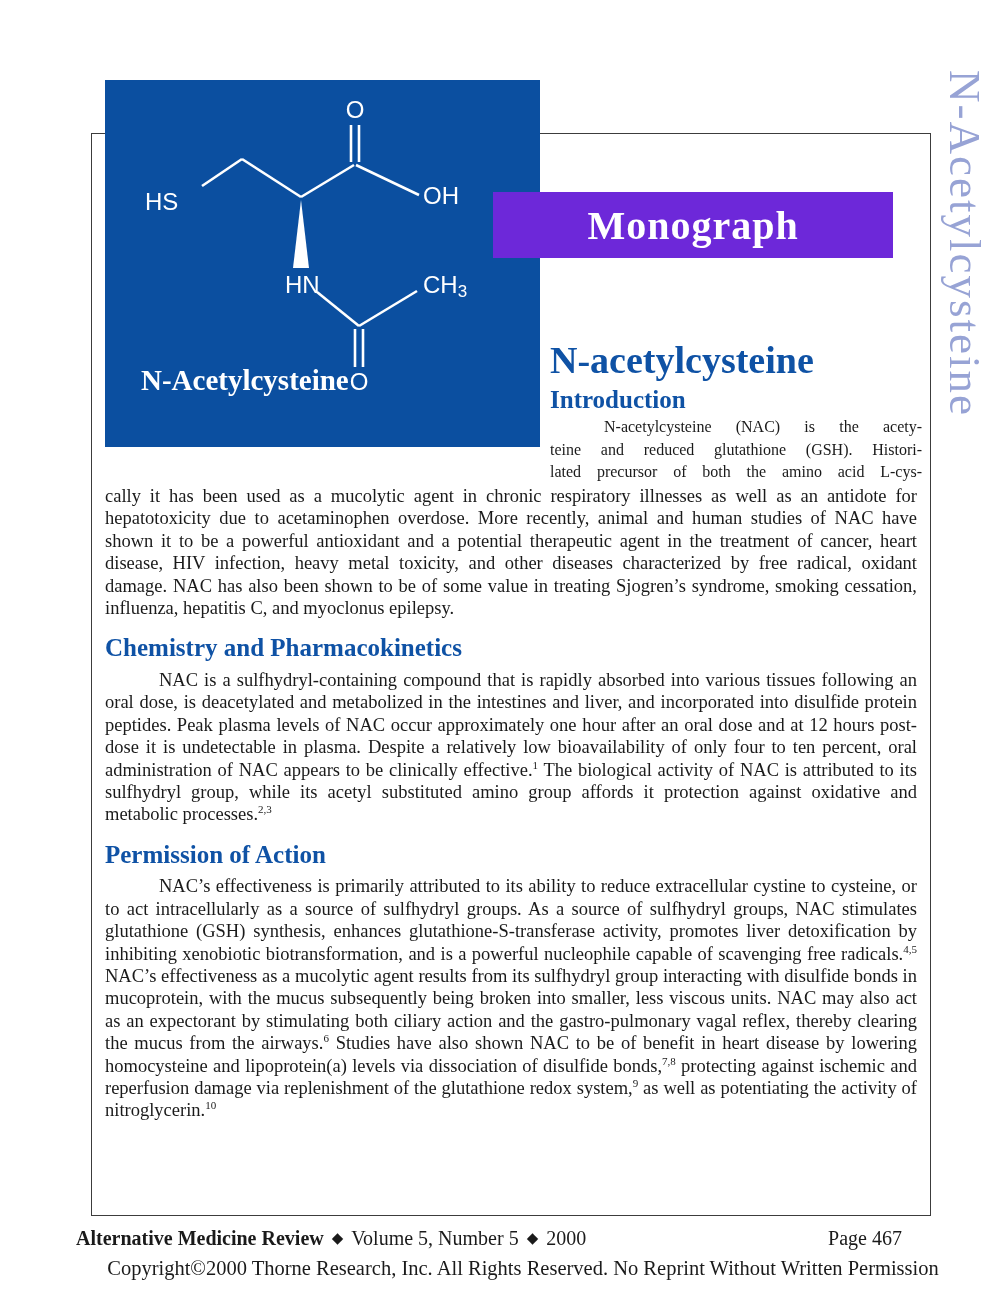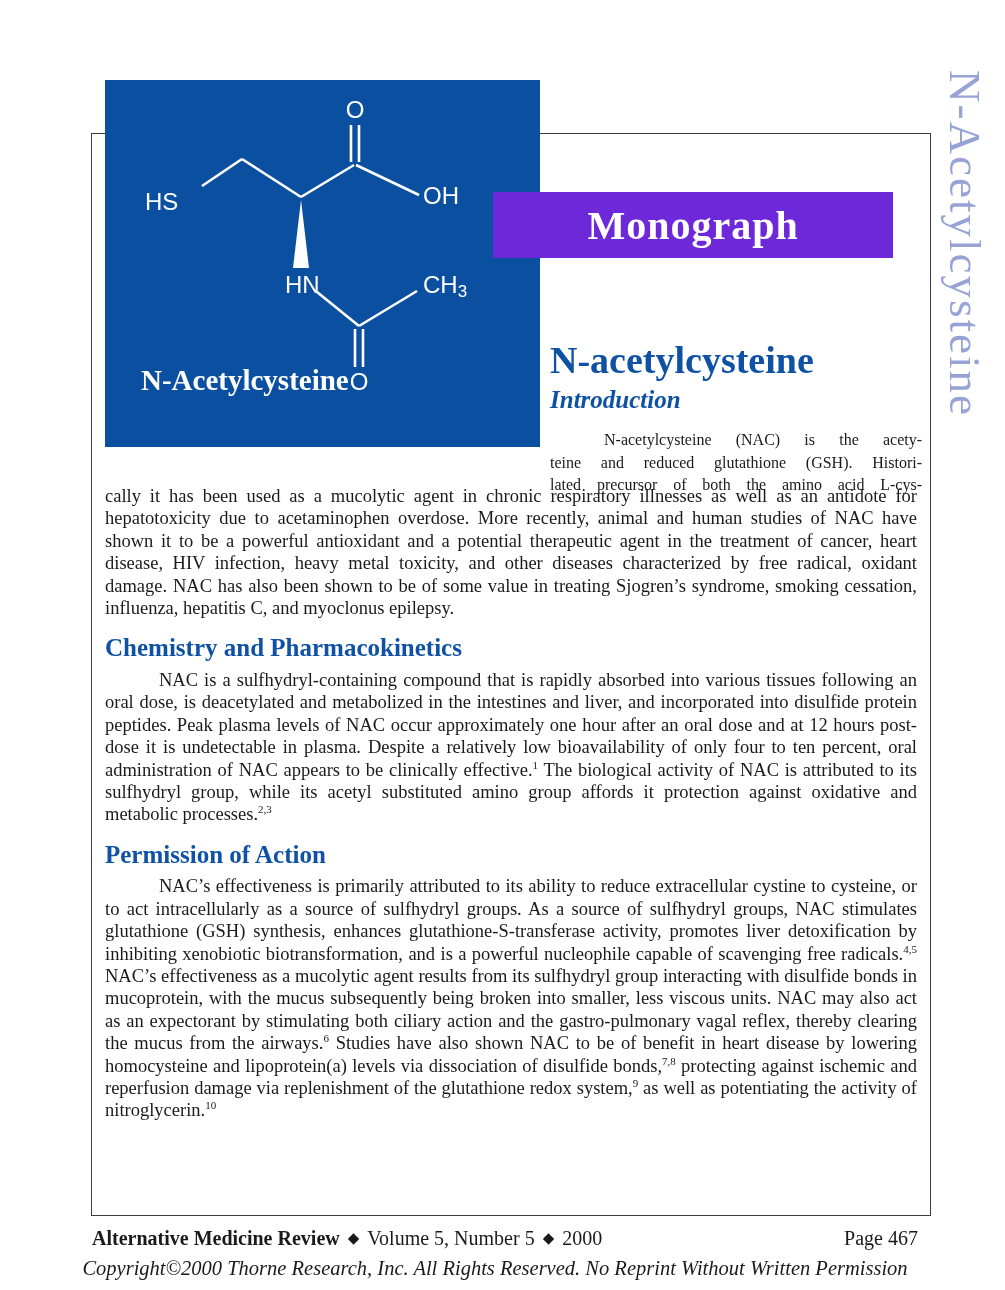--- a/index.html
+++ b/index.html
@@ -33,45 +33,45 @@
     position:absolute;left:550px;top:341px;width:372px;z-index:2;
   }
   .article-title{
     margin:0;font-size:38px;font-weight:bold;color:#0f52a5;line-height:1.05;
     font-family:"Liberation Serif", serif;
   }
   .section-heading{
     font-size:25px;font-weight:bold;color:#0f52a5;line-height:1.1;
     font-family:"Liberation Serif", serif;margin:0;
   }
-  .intro-heading{margin-top:5px;margin-bottom:16px;font-style:italic;}
+  .intro-heading{margin-top:5px;margin-bottom:3px;}
   .intro-line{
     font-size:16px;line-height:22.4px;text-align:justify;text-align-last:justify;
   }
   .intro-line.first{text-indent:54px;}
   .main-col{
     position:absolute;left:105px;top:485px;width:812px;z-index:2;
   }
   .body-par{
     margin:0;font-size:18.5px;line-height:22.4px;text-align:justify;
   }
   .body-par.indented{text-indent:54px;}
   .main-col .section-heading{margin-top:15px;margin-bottom:7px;}
   sup{font-size:11px;line-height:0;vertical-align:super;}
   .footer-line{
-    position:absolute;left:92px;top:1227px;width:826px;z-index:2;
+    position:absolute;left:76px;top:1227px;width:826px;z-index:2;
     display:flex;align-items:baseline;font-size:20px;justify-content:space-between;
   }
   .footer-left{flex:1;display:flex;align-items:baseline;gap:8px;}
   .journal-name{font-weight:bold;}
   .diamond{font-size:15px;position:relative;top:-2px;}
   .page-number{margin-left:auto;}
   .copyright-line{
-    position:absolute;left:72px;top:1257px;width:846px;z-index:2;
-    font-size:20.5px;text-align:center;white-space:nowrap;font-style:italic;
+    position:absolute;left:100px;top:1257px;width:846px;z-index:2;
+    font-size:20.5px;text-align:center;white-space:nowrap;
   }
   .molecule-svg{position:absolute;left:0;top:0;width:435px;height:367px;}
   .atom-text{
     font-family:"Liberation Sans", sans-serif;font-size:24px;fill:#ffffff;
   }
   .atom-sub{font-size:17px;}
   .molecule-name{
     font-family:"Liberation Serif", serif;font-weight:bold;font-size:29px;fill:#ffffff;
   }
 </style>

